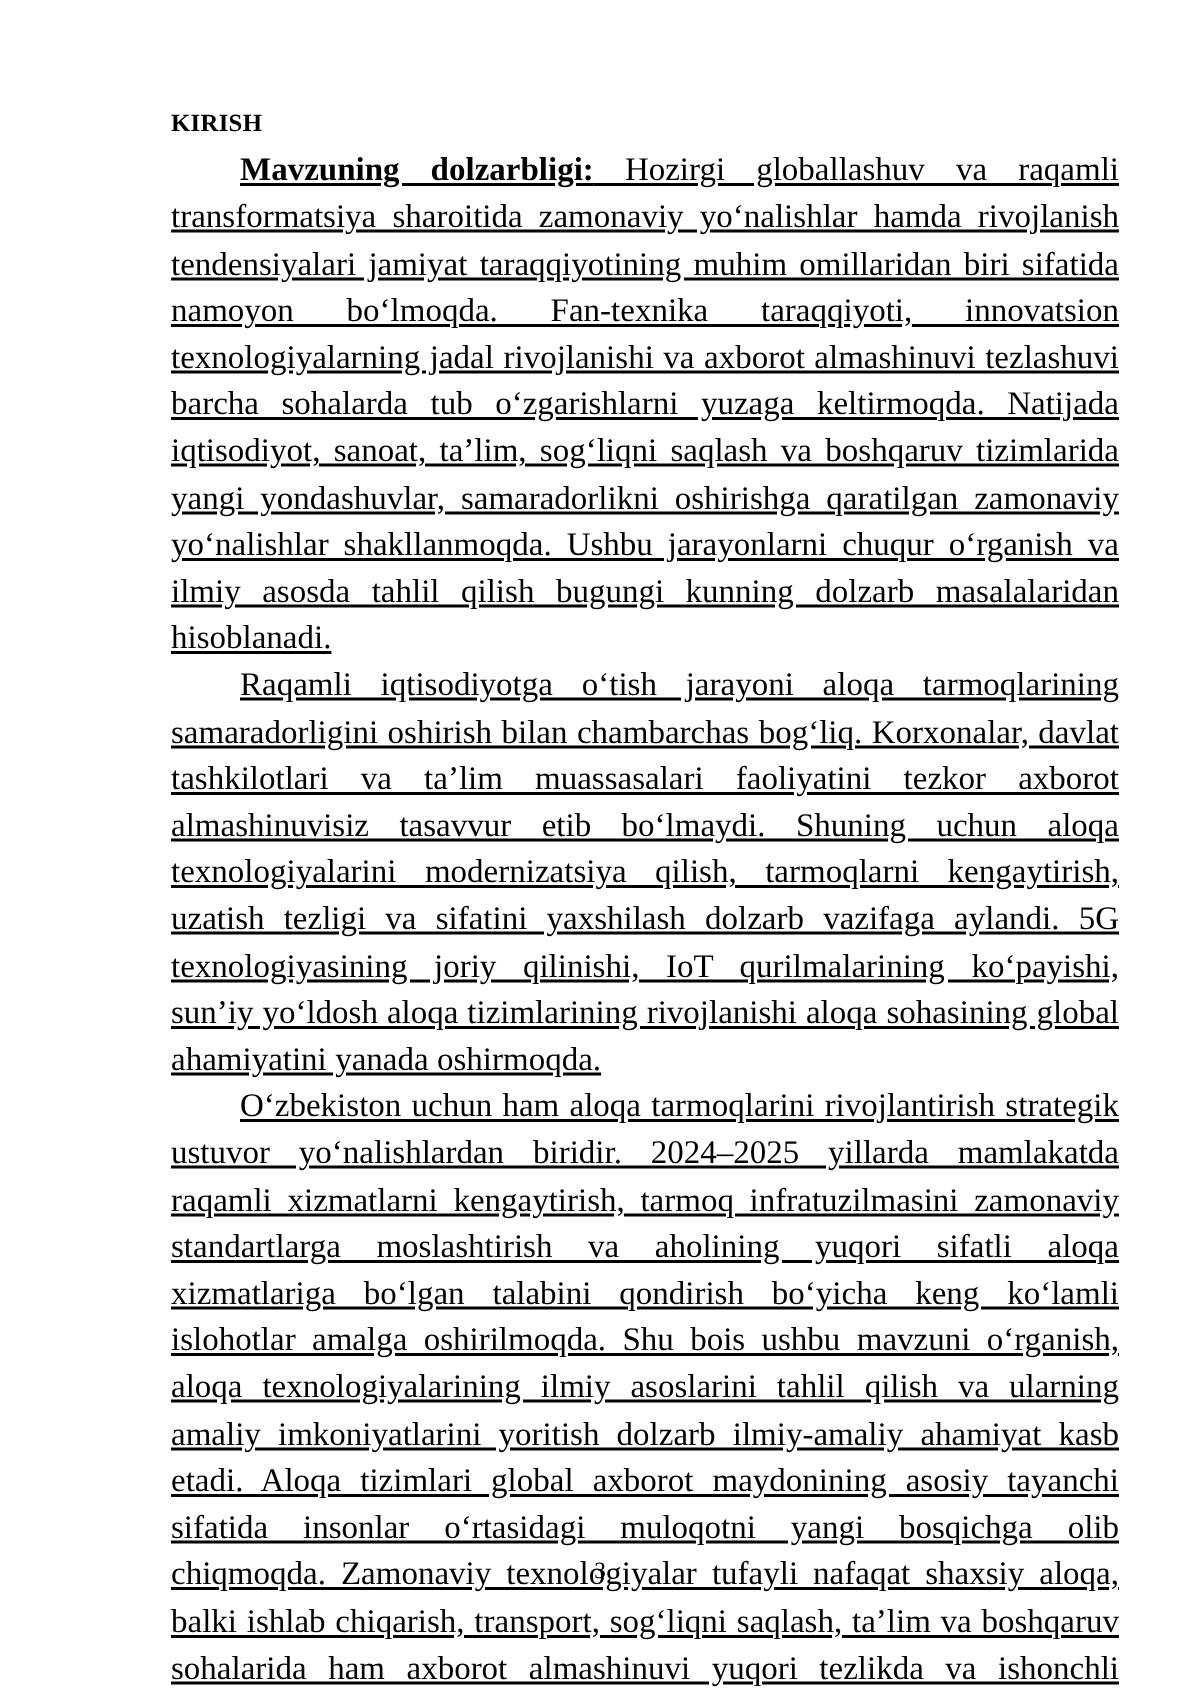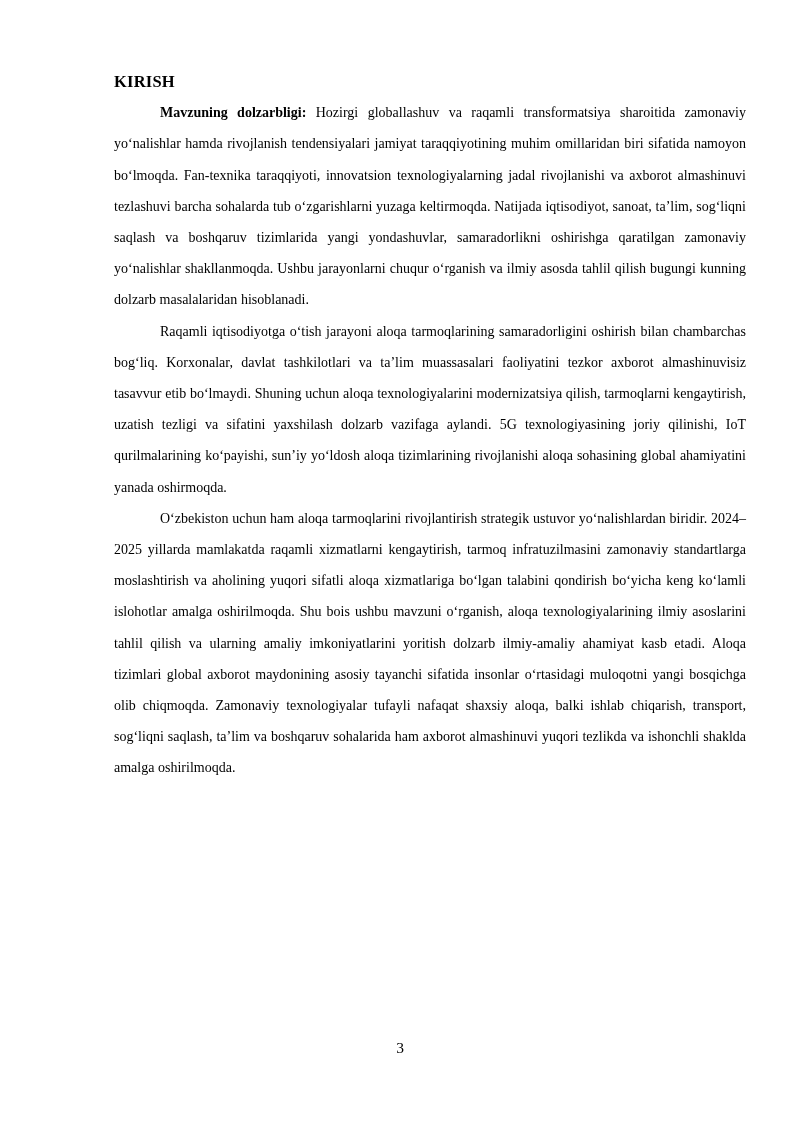--- a/index.html
+++ b/index.html
@@ -28,28 +28,29 @@
   }
   .doc-heading {
     font-size: 16.5px;
     font-weight: bold;
     line-height: 31.2px;
     margin: 0 0 0 0;
     text-align: left;
     letter-spacing: 0.2px;
   }
   .para {
-    font-size: 14px;
+    font-size: 22px;
     line-height: 31.2px;
     margin: 0;
     text-align: justify;
     text-justify: inter-word;
     text-indent: 46px;
     hyphens: none;
     word-spacing: 0.1px;
+    text-decoration: underline;
   }
   .lead {
     font-weight: bold;
   }
   .page-number {
     position: absolute;
     left: 0;
     right: 0;
     top: 1038px;
     text-align: center;

